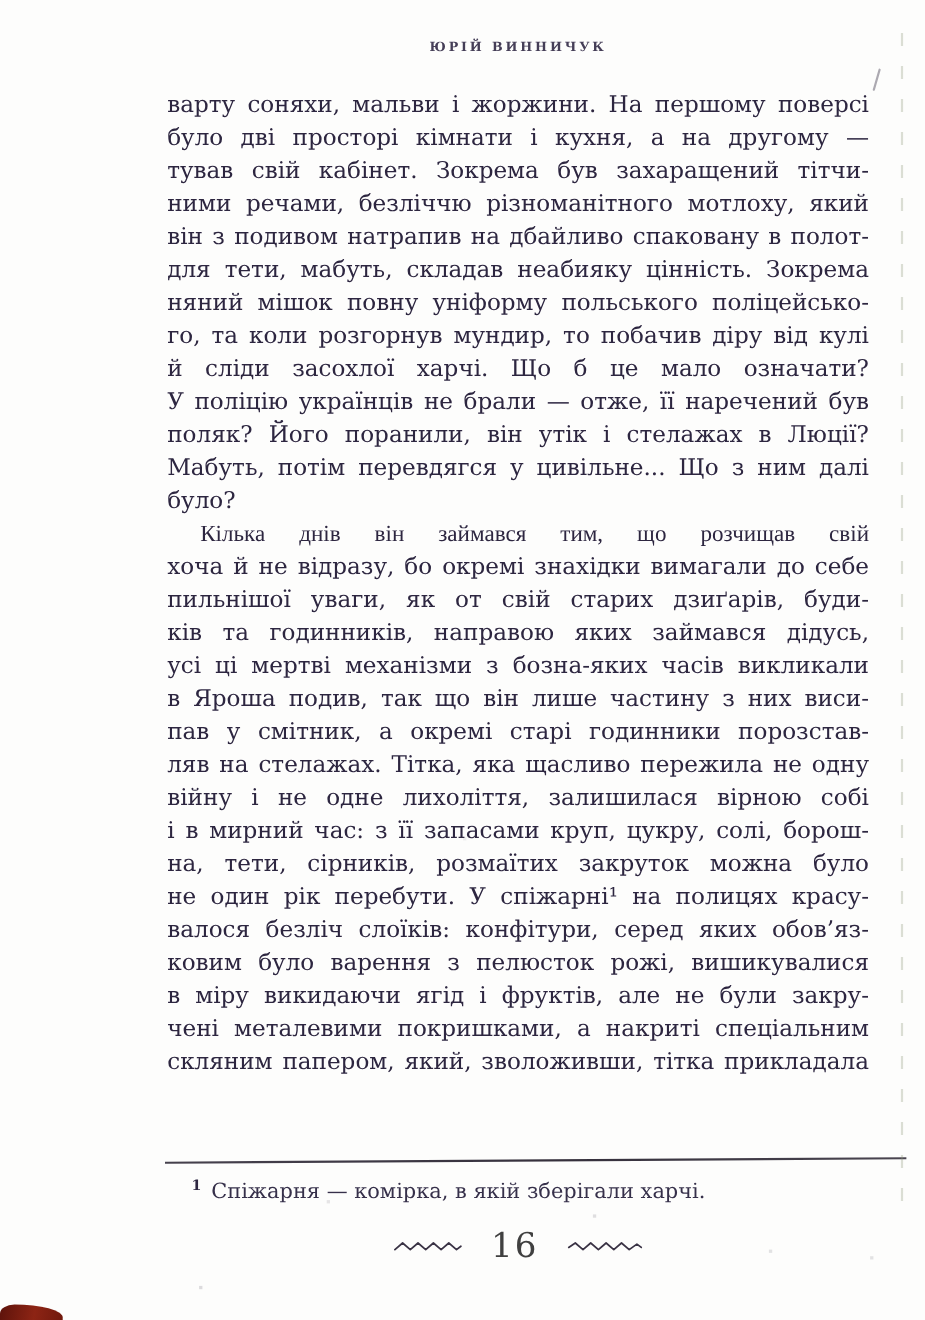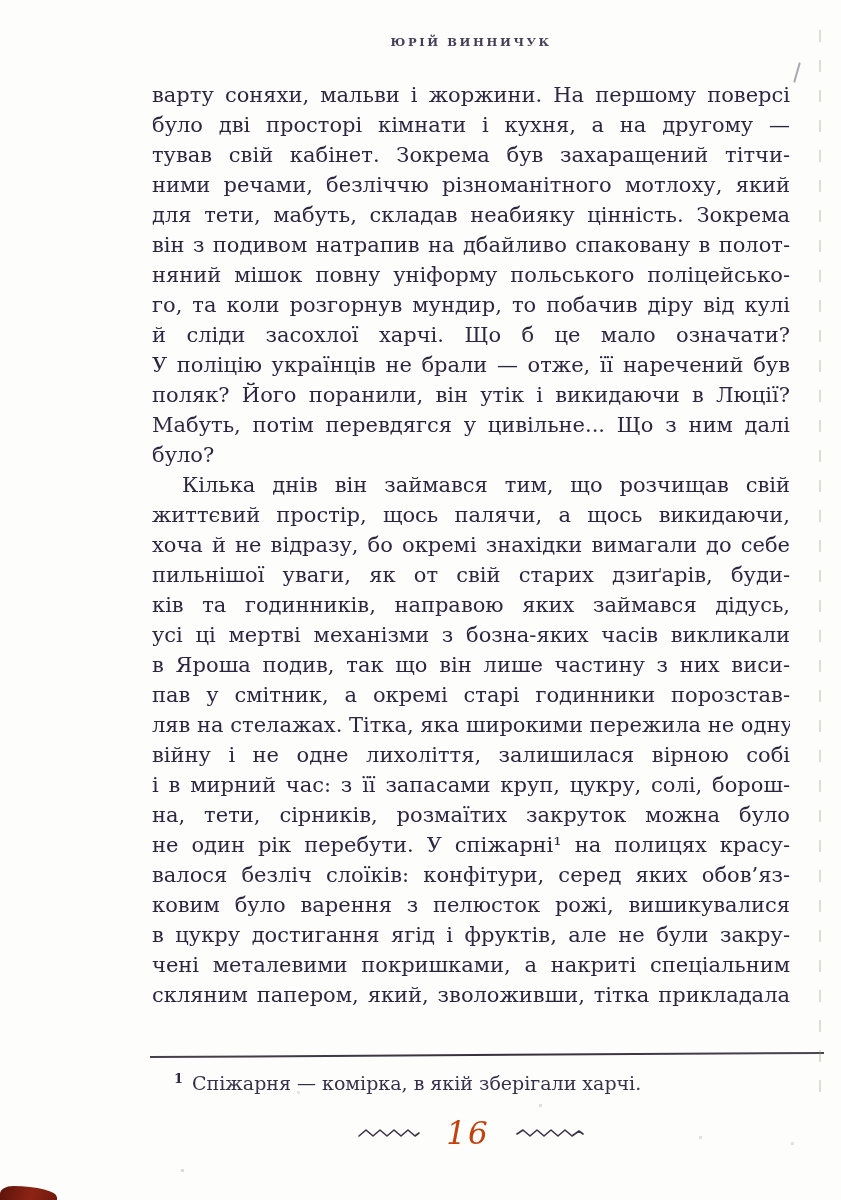--- a/index.html
+++ b/index.html
@@ -24,21 +24,21 @@
     font-size:21px;line-height:30px;
     overflow:hidden;
   }
   .line{
     text-align:justify;
     -moz-text-align-last:justify;
     text-align-last:justify;
     height:30px;white-space:nowrap;
   }
   .line.flush{text-align-last:left;-moz-text-align-last:left;}
-  .line.indent{padding-left:30px;}
+  .line.indent{padding-left:30px;font-family:Liberation Serif, serif;}
   
   .footnote-sep{
     position:absolute;top:1054px;left:150px;width:674px;height:2px;
     background:linear-gradient(to right,#46414d,#35303c 55%,#4a4550);
     transform:rotate(-0.35deg);
   }
   .footnote{
     position:absolute;top:1066px;left:152px;width:638px;
     font-size:19px;line-height:26px;color:#36304a;
     padding-left:22px;box-sizing:border-box;
@@ -46,21 +46,21 @@
   .fn-marker{
     font-weight:bold;font-size:13px;vertical-align:super;
     margin-right:9px;color:#2d2640;
   }
   
   .page-footer{
     position:absolute;top:1110px;left:152px;width:638px;height:46px;
     display:flex;align-items:center;justify-content:center;gap:26px;
   }
   .page-number{
-    font-size:31px;color:#c2410c;letter-spacing:2px;font-style:italic;
+    font-size:31px;color:#404040;letter-spacing:2px;
   }
   .zigzag{display:block;}
   
   .edge-dashes{
     position:absolute;left:819px;top:30px;width:2px;height:1075px;
     background:repeating-linear-gradient(
       to bottom,
       rgba(140,150,120,0.38) 0 12px,
       rgba(140,150,120,0) 12px 30px);
     opacity:.8;
@@ -93,45 +93,44 @@
 
 <div class="page">
 
   <div class="running-header">ЮРІЙ ВИННИЧУК</div>
 
   <div class="body-text" id="body-text">
       <div class="line">варту соняхи, мальви і жоржини. На першому поверсі</div>
       <div class="line">було дві просторі кімнати і кухня, а на другому —</div>
       <div class="line">тував свій кабінет. Зокрема був захаращений тітчи-</div>
       <div class="line">ними речами, безліччю різноманітного мотлоху, який</div>
+      <div class="line">він з подивом натрапив на дбайливо спаковану в полот-</div>
       <div class="line">для тети, мабуть, складав неабияку цінність. Зокрема</div>
-      <div class="line">він з подивом натрапив на дбайливо спаковану в полот-</div>
       <div class="line">няний мішок повну уніформу польського поліцейсько-</div>
       <div class="line">го, та коли розгорнув мундир, то побачив діру від кулі</div>
       <div class="line">й сліди засохлої харчі. Що б це мало означати?</div>
       <div class="line">У поліцію українців не брали — отже, її наречений був</div>
-      <div class="line">поляк? Його поранили, він утік і викидаючи в Люції?</div>
+      <div class="line">поляк? Його поранили, він утік і стелажах в Люції?</div>
       <div class="line">Мабуть, потім перевдягся у цивільне... Що з ним далі</div>
       <div class="line flush">було?</div>
       <div class="line indent">Кілька днів він займався тим, що розчищав свій</div>
-      <div class="line">життєвий простір, щось палячи, а щось викидаючи,</div>
       <div class="line">хоча й не відразу, бо окремі знахідки вимагали до себе</div>
       <div class="line">пильнішої уваги, як от свій старих дзиґарів, буди-</div>
       <div class="line">ків та годинників, направою яких займався дідусь,</div>
       <div class="line">усі ці мертві механізми з бозна-яких часів викликали</div>
       <div class="line">в Яроша подив, так що він лише частину з них виси-</div>
       <div class="line">пав у смітник, а окремі старі годинники порозстав-</div>
-      <div class="line">ляв на стелажах. Тітка, яка широкими пережила не одну</div>
+      <div class="line">ляв на стелажах. Тітка, яка щасливо пережила не одну</div>
       <div class="line">війну і не одне лихоліття, залишилася вірною собі</div>
       <div class="line">і в мирний час: з її запасами круп, цукру, солі, борош-</div>
       <div class="line">на, тети, сірників, розмаїтих закруток можна було</div>
       <div class="line">не один рік перебути. У спіжарні¹ на полицях красу-</div>
       <div class="line">валося безліч слоїків: конфітури, серед яких обов’яз-</div>
       <div class="line">ковим було варення з пелюсток рожі, вишикувалися</div>
-      <div class="line">в цукру достигання ягід і фруктів, але не були закру-</div>
+      <div class="line">в міру викидаючи ягід і фруктів, але не були закру-</div>
       <div class="line">чені металевими покришками, а накриті спеціальним</div>
       <div class="line">скляним папером, який, зволоживши, тітка прикладала</div>
     </div>
 
   <div class="footnote-sep"></div>
 
   <div class="footnote">
     <span class="fn-marker">1</span><span>Спіжарня — комірка, в якій зберігали харчі.</span>
   </div>
 

